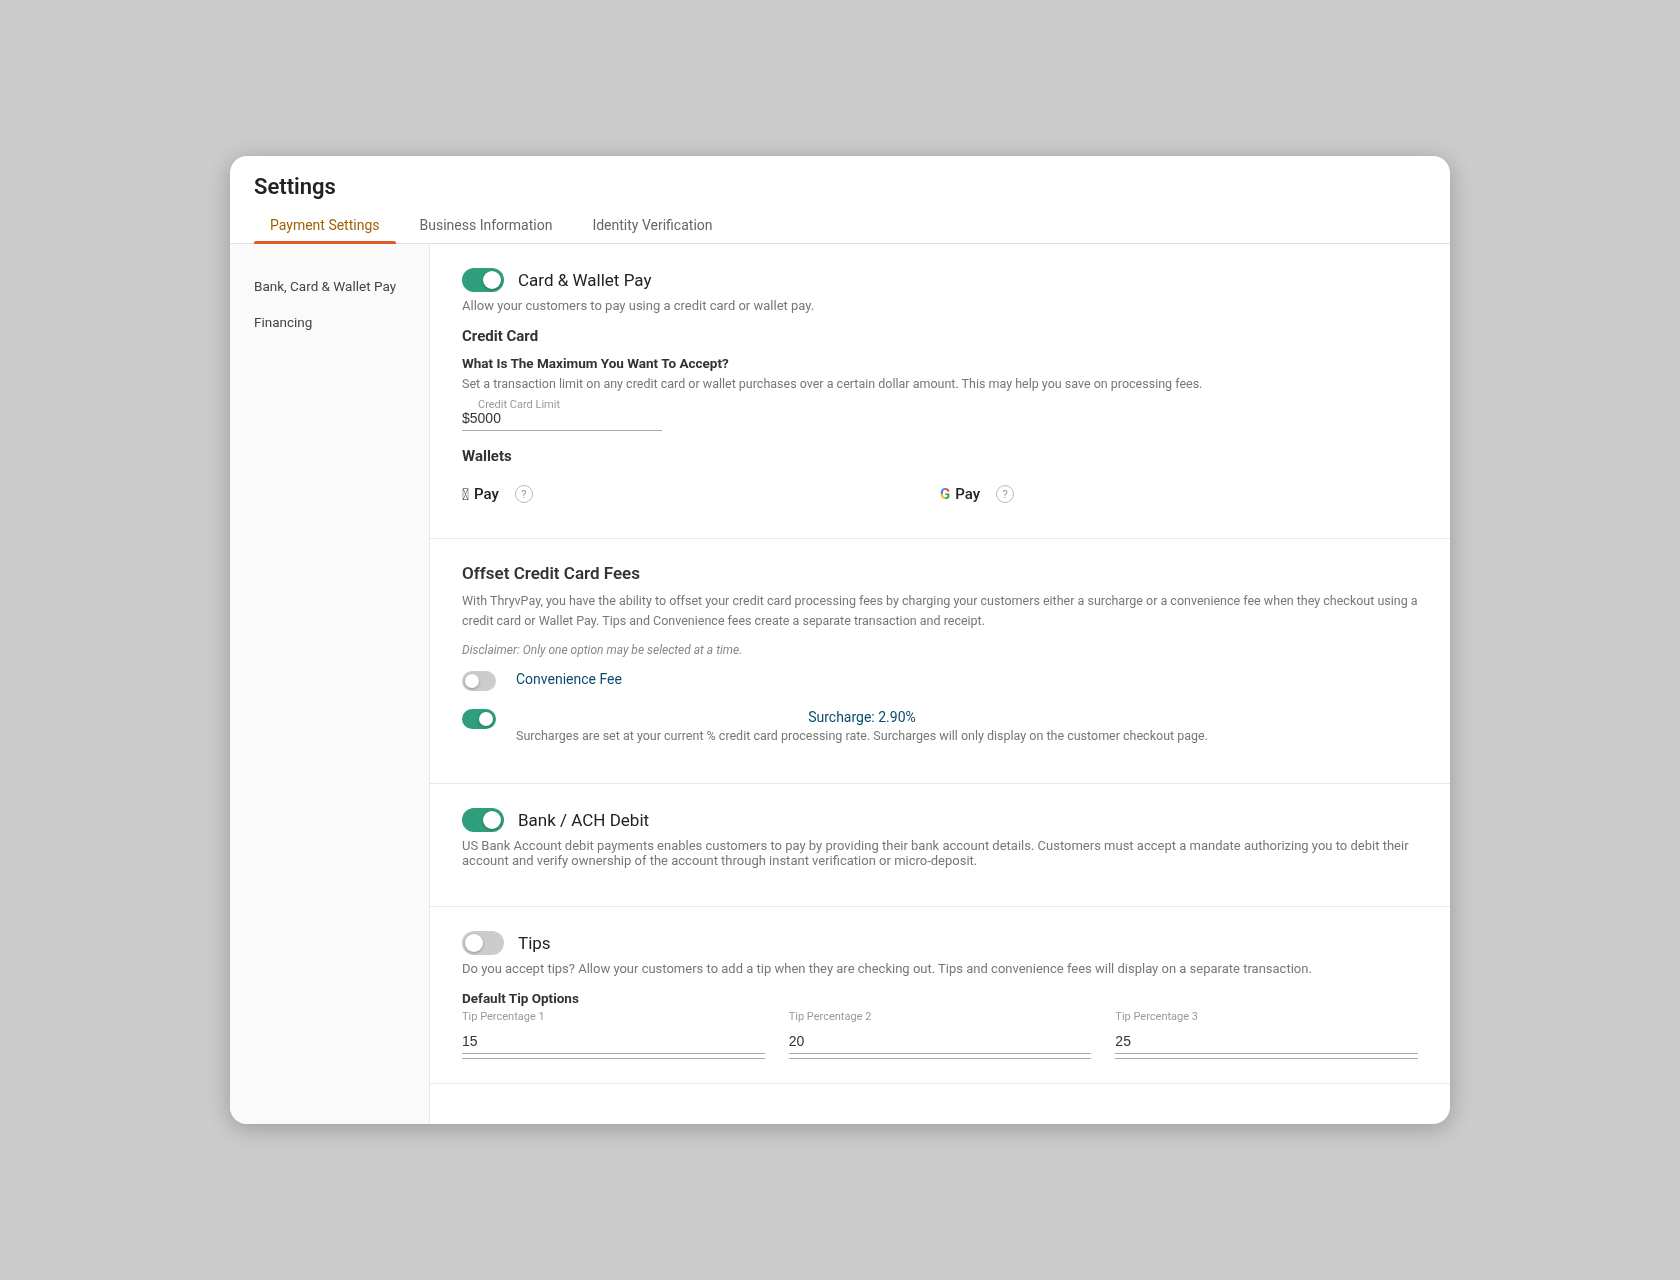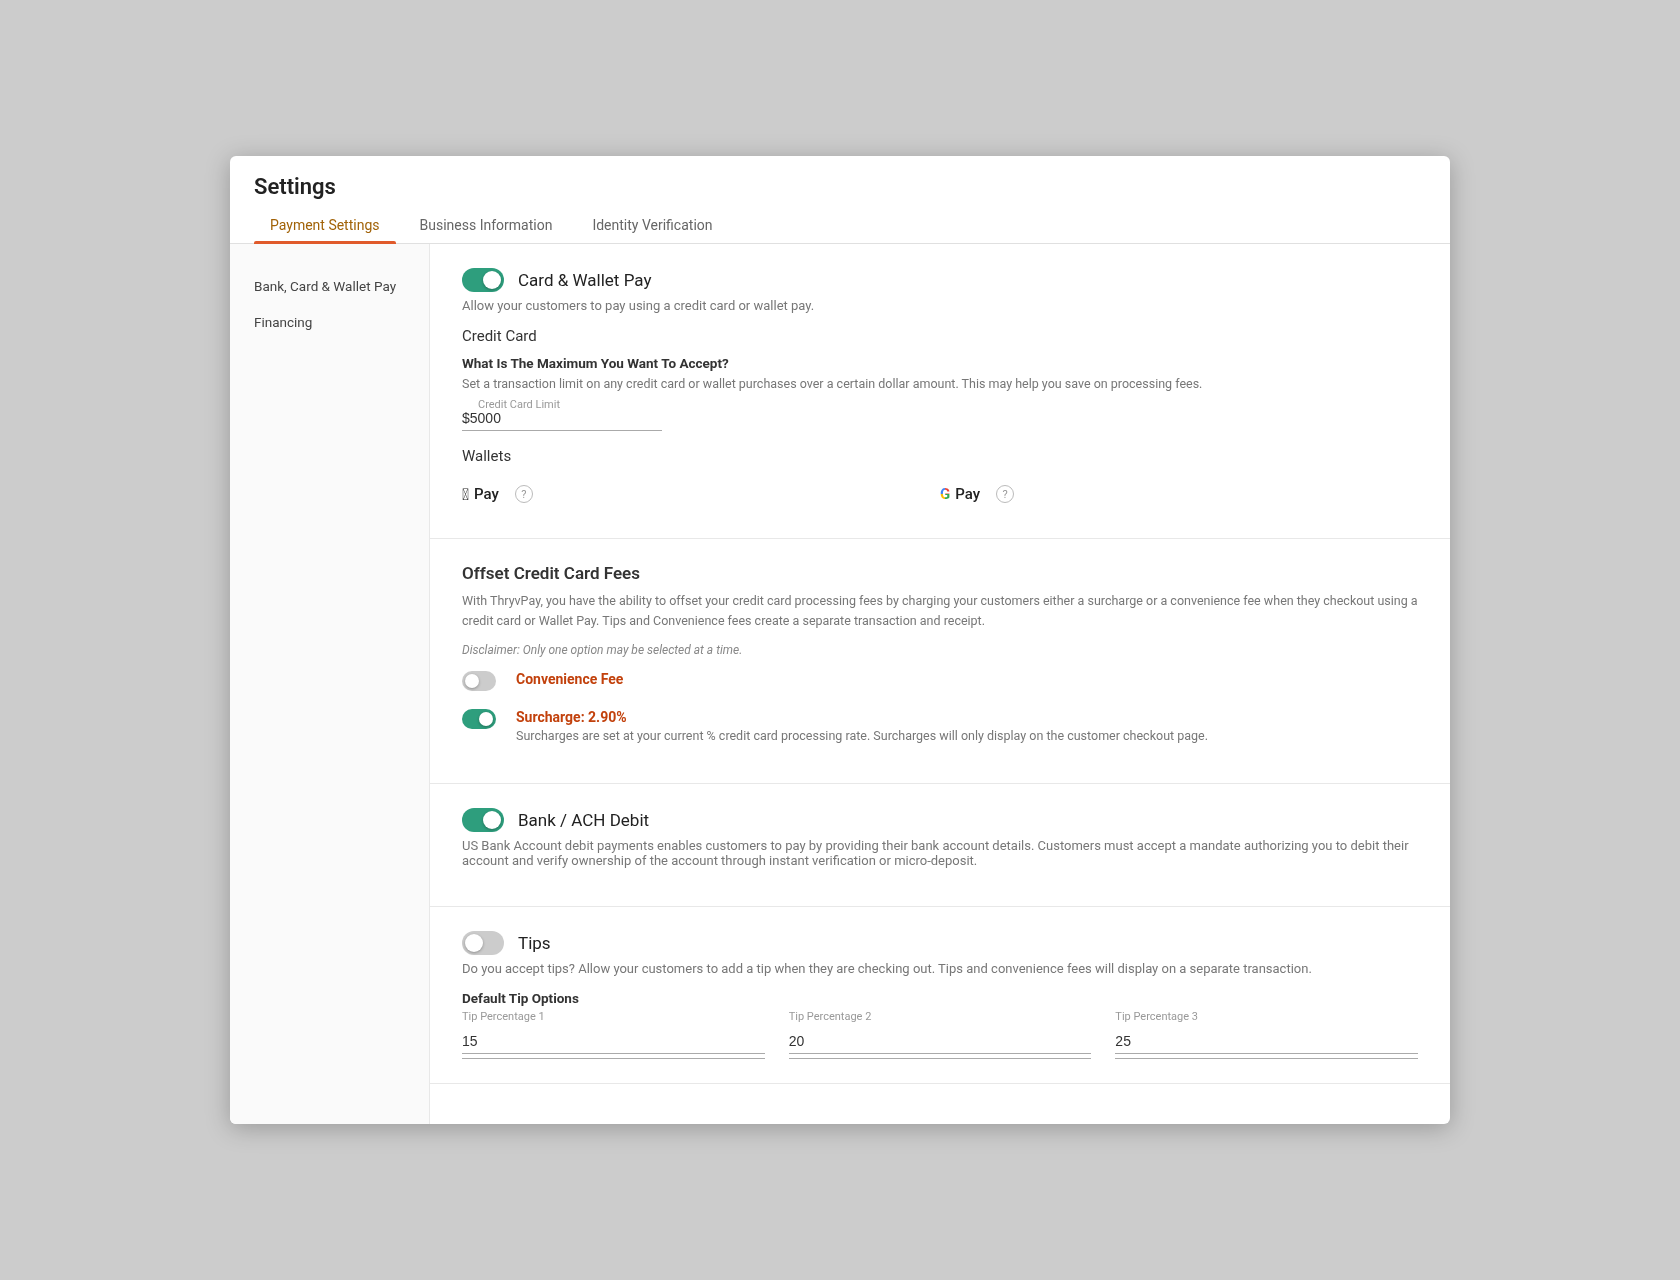--- a/index.html
+++ b/index.html
@@ -8,21 +8,21 @@
       display: flex;
       justify-content: center;
       align-items: center;
       min-height: 100vh;
       font-family: -apple-system, BlinkMacSystemFont, 'Segoe UI', Roboto, sans-serif;
     }
     .window {
       background: #fff;
       width: 1220px;
       min-height: 920px;
-      border-radius: 6px;
+      border-radius: 17px;
       box-shadow: 0 4px 24px rgba(0,0,0,0.25);
       overflow: hidden;
       display: flex;
       flex-direction: column;
     }
     .page-title {
       padding: 18px 24px 0 24px;
       font-size: 22px;
       font-weight: 600;
       color: #222;
@@ -91,21 +91,21 @@
       font-weight: 400;
       color: #222;
     }
     .section-desc {
       font-size: 13px;
       color: #777;
       margin-bottom: 14px;
     }
     .subsection-title {
       font-size: 15px;
-      font-weight: 400;
+      font-weight: 700;
       color: #333;
       margin-bottom: 10px;
     }
     .question-title {
       font-size: 13.5px;
       font-weight: 700;
       color: #333;
       margin-bottom: 4px;
     }
     .question-desc {
@@ -234,22 +234,23 @@
       font-style: italic;
     }
     .fee-row {
       display: flex;
       align-items: flex-start;
       gap: 12px;
       margin-bottom: 14px;
     }
     .fee-label {
       font-size: 14px;
-      font-weight: 700;
-      color: #c2410c;
+      font-weight: 400;
+      color: #0c4a6e;
+      text-align: center;
     }
     .fee-desc {
       font-size: 12.5px;
       color: #777;
       margin-top: 2px;
       line-height: 1.5;
     }
     .tips-row {
       display: flex;
       gap: 24px;

